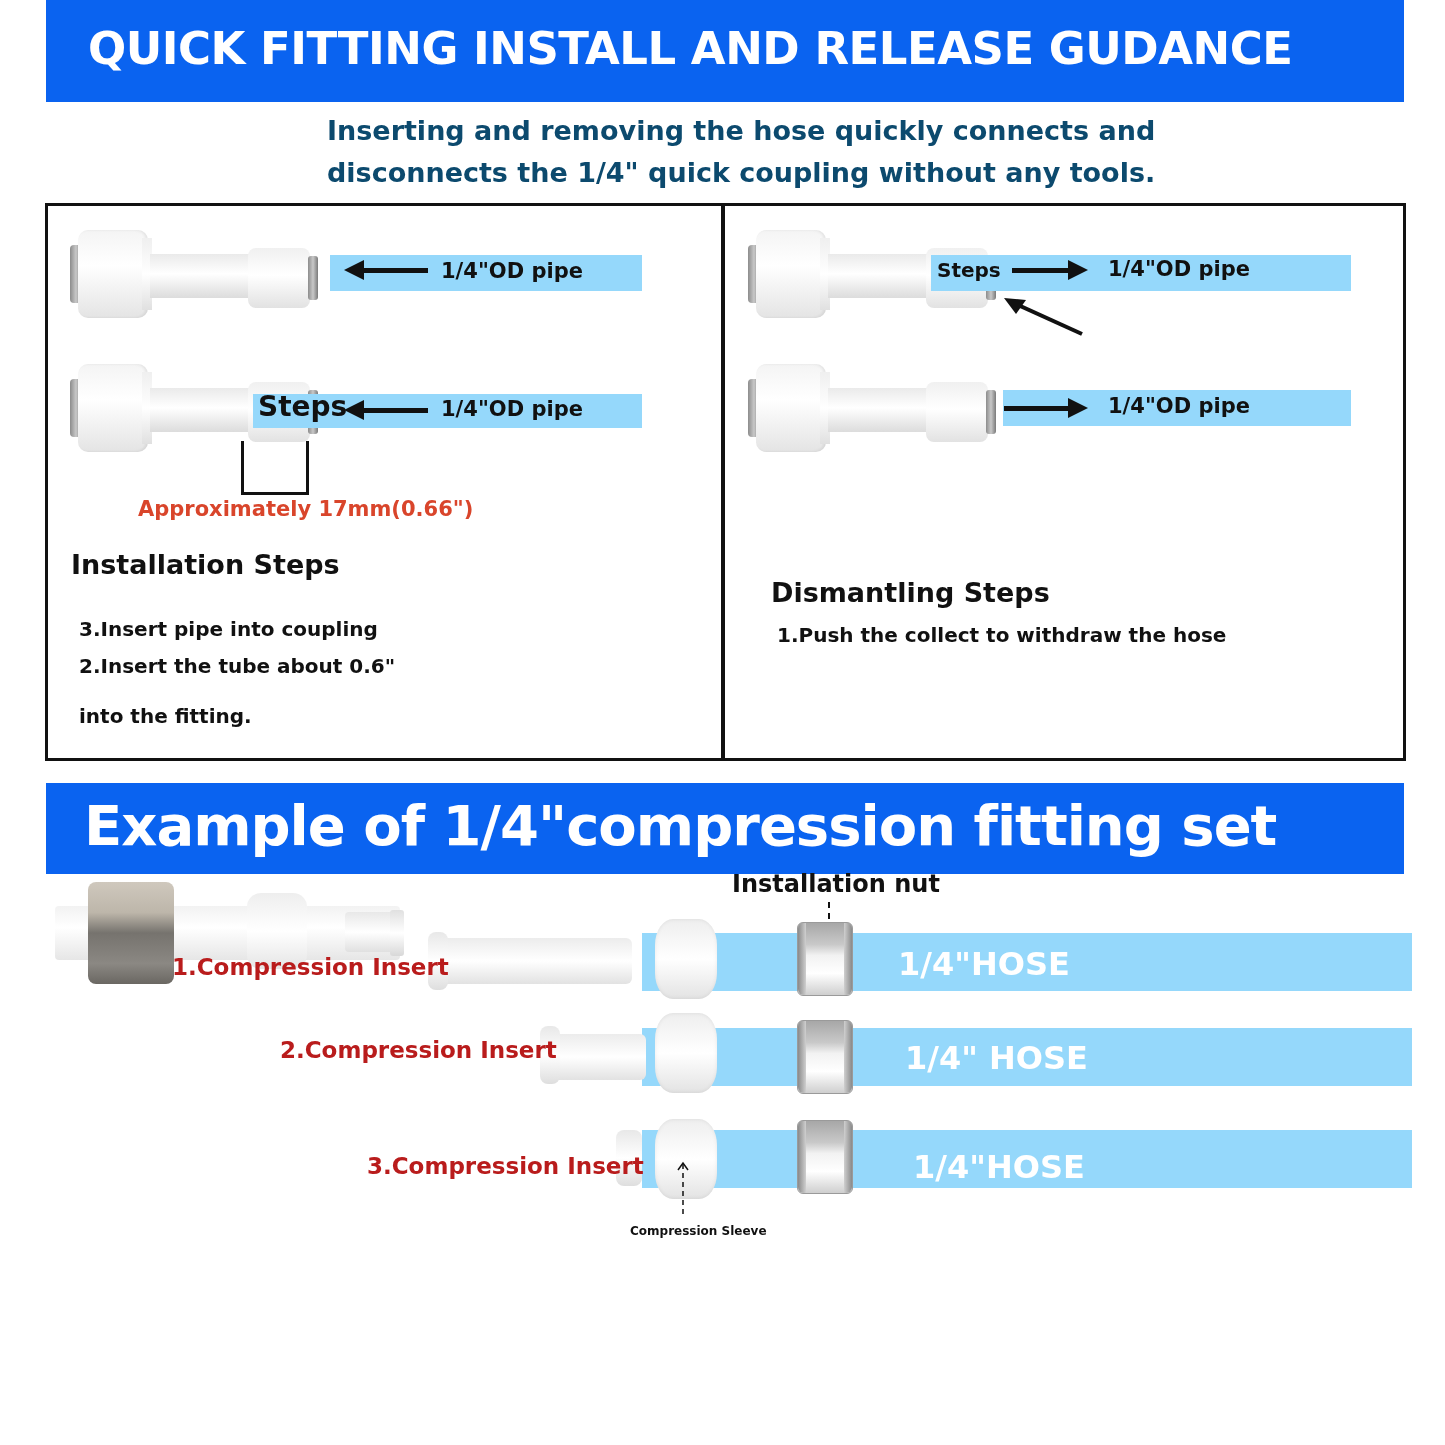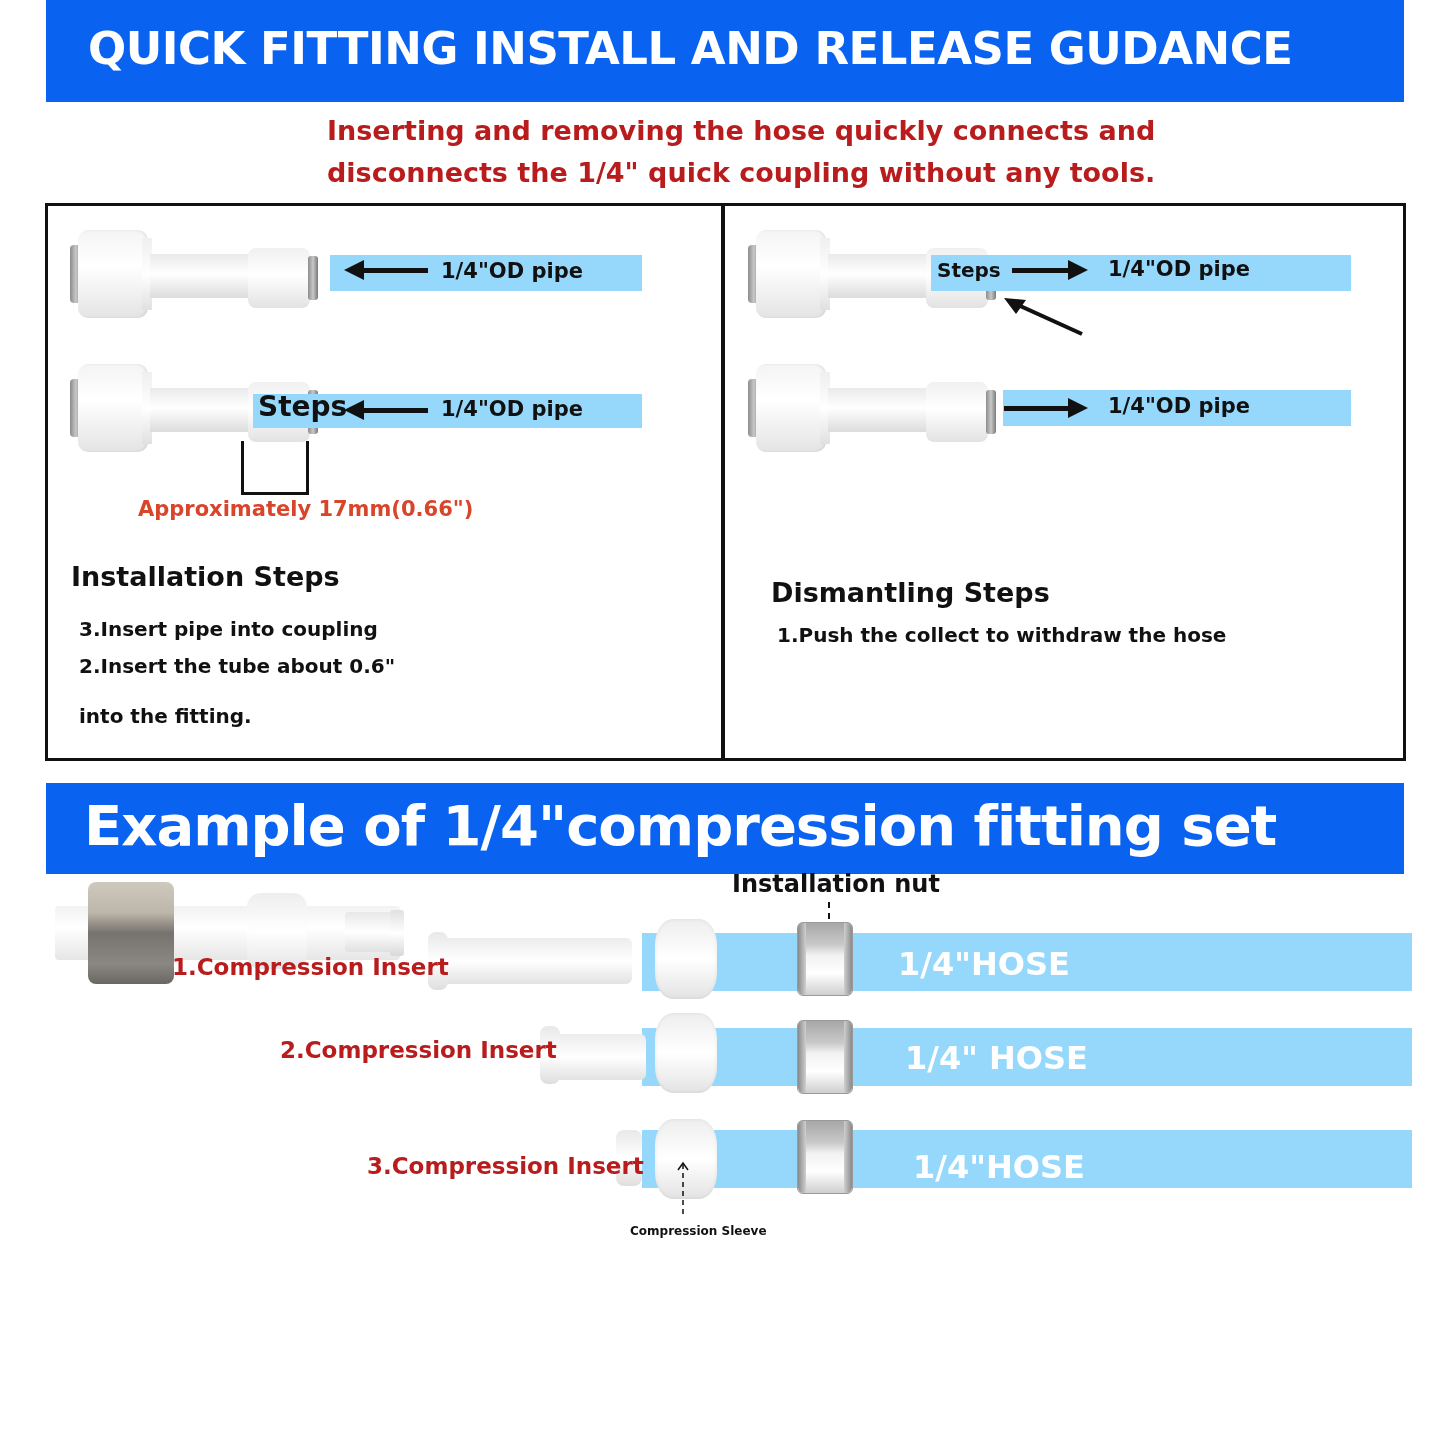--- a/index.html
+++ b/index.html
@@ -3,21 +3,21 @@
 <meta charset="utf-8">
 <style>
   * { box-sizing: border-box; margin: 0; padding: 0; }
   html, body { width: 1445px; height: 1445px; background: #ffffff; overflow: hidden; }
   body { position: relative; font-family: "DejaVu Sans", "Liberation Sans", sans-serif; color: #111; }
   .abs { position: absolute; }
 
   .banner { position: absolute; background: #0a63f0; }
   .banner-text { position: absolute; color: #fff; font-weight: bold; white-space: nowrap; text-align: center; }
 
-  .subtitle { position: absolute; left: 327px; top: 110px; font-size: 27px; line-height: 42px; color: #b91c1c; font-weight: 600; text-align: right; }
+  .subtitle { position: absolute; left: 327px; top: 110px; font-size: 27px; line-height: 42px; color: #0c4a6e; font-weight: 600; }
   .subtitle div { white-space: nowrap; }
 
   .panel { position: absolute; border: 3px solid #111; background: #fff; }
   .divider { position: absolute; left: 721px; top: 203px; width: 4px; height: 558px; background: #111; }
 
   
   .fitting { position: absolute; height: 110px; }
   .fit-ring-l { position: absolute; left: 0; top: 27px; width: 12px; height: 58px; background: linear-gradient(90deg,#8c8c8c,#c8c8c8,#7a7a7a); border-radius: 4px; }
   .fit-body-l { position: absolute; left: 8px; top: 12px; width: 70px; height: 88px; background: linear-gradient(180deg,#f4f4f4,#ffffff 40%,#e4e4e4); border-radius: 10px; box-shadow: inset -2px 0 3px rgba(0,0,0,0.08); }
   .fit-collar-l { position: absolute; left: 72px; top: 20px; width: 10px; height: 72px; background: linear-gradient(180deg,#efefef,#fff,#e0e0e0); }
@@ -95,21 +95,21 @@
     <div class="fit-ring-r"></div>
 </div>
 <div class="pipe-bar" style="left:253px; top:394px; width:389px; height:34px;"></div>
 <div class="pipe-label" style="left:258px; top:390px; font-size:28px;">Steps</div>
 <div class="arrow left" style="left:362px; top:408px; width:66px;"></div>
 <div class="pipe-label" style="left:441px; top:397px;">1/4"OD pipe</div>
 
 <div class="dim-bracket"></div>
 <div class="approx">Approximately 17mm(0.66")</div>
 
-<div class="section-title" style="left:71px; top:549px;margin-top:12px;">Installation Steps</div>
+<div class="section-title" style="left:71px; top:549px;">Installation Steps</div>
 <div class="step" style="left:79px; top:617px;">3.Insert pipe into coupling</div>
 <div class="step" style="left:79px; top:654px;">2.Insert the tube about 0.6"</div>
 <div class="step" style="left:79px; top:704px;"> into the fitting.</div>
 
 <div class="fitting" style="left:748px; top:218px; width:250px;">
   <div class="fit-ring-l"></div>
     <div class="fit-body-l"></div>
     <div class="fit-collar-l"></div>
     <div class="fit-neck"></div>
     <div class="fit-body-r"></div>

